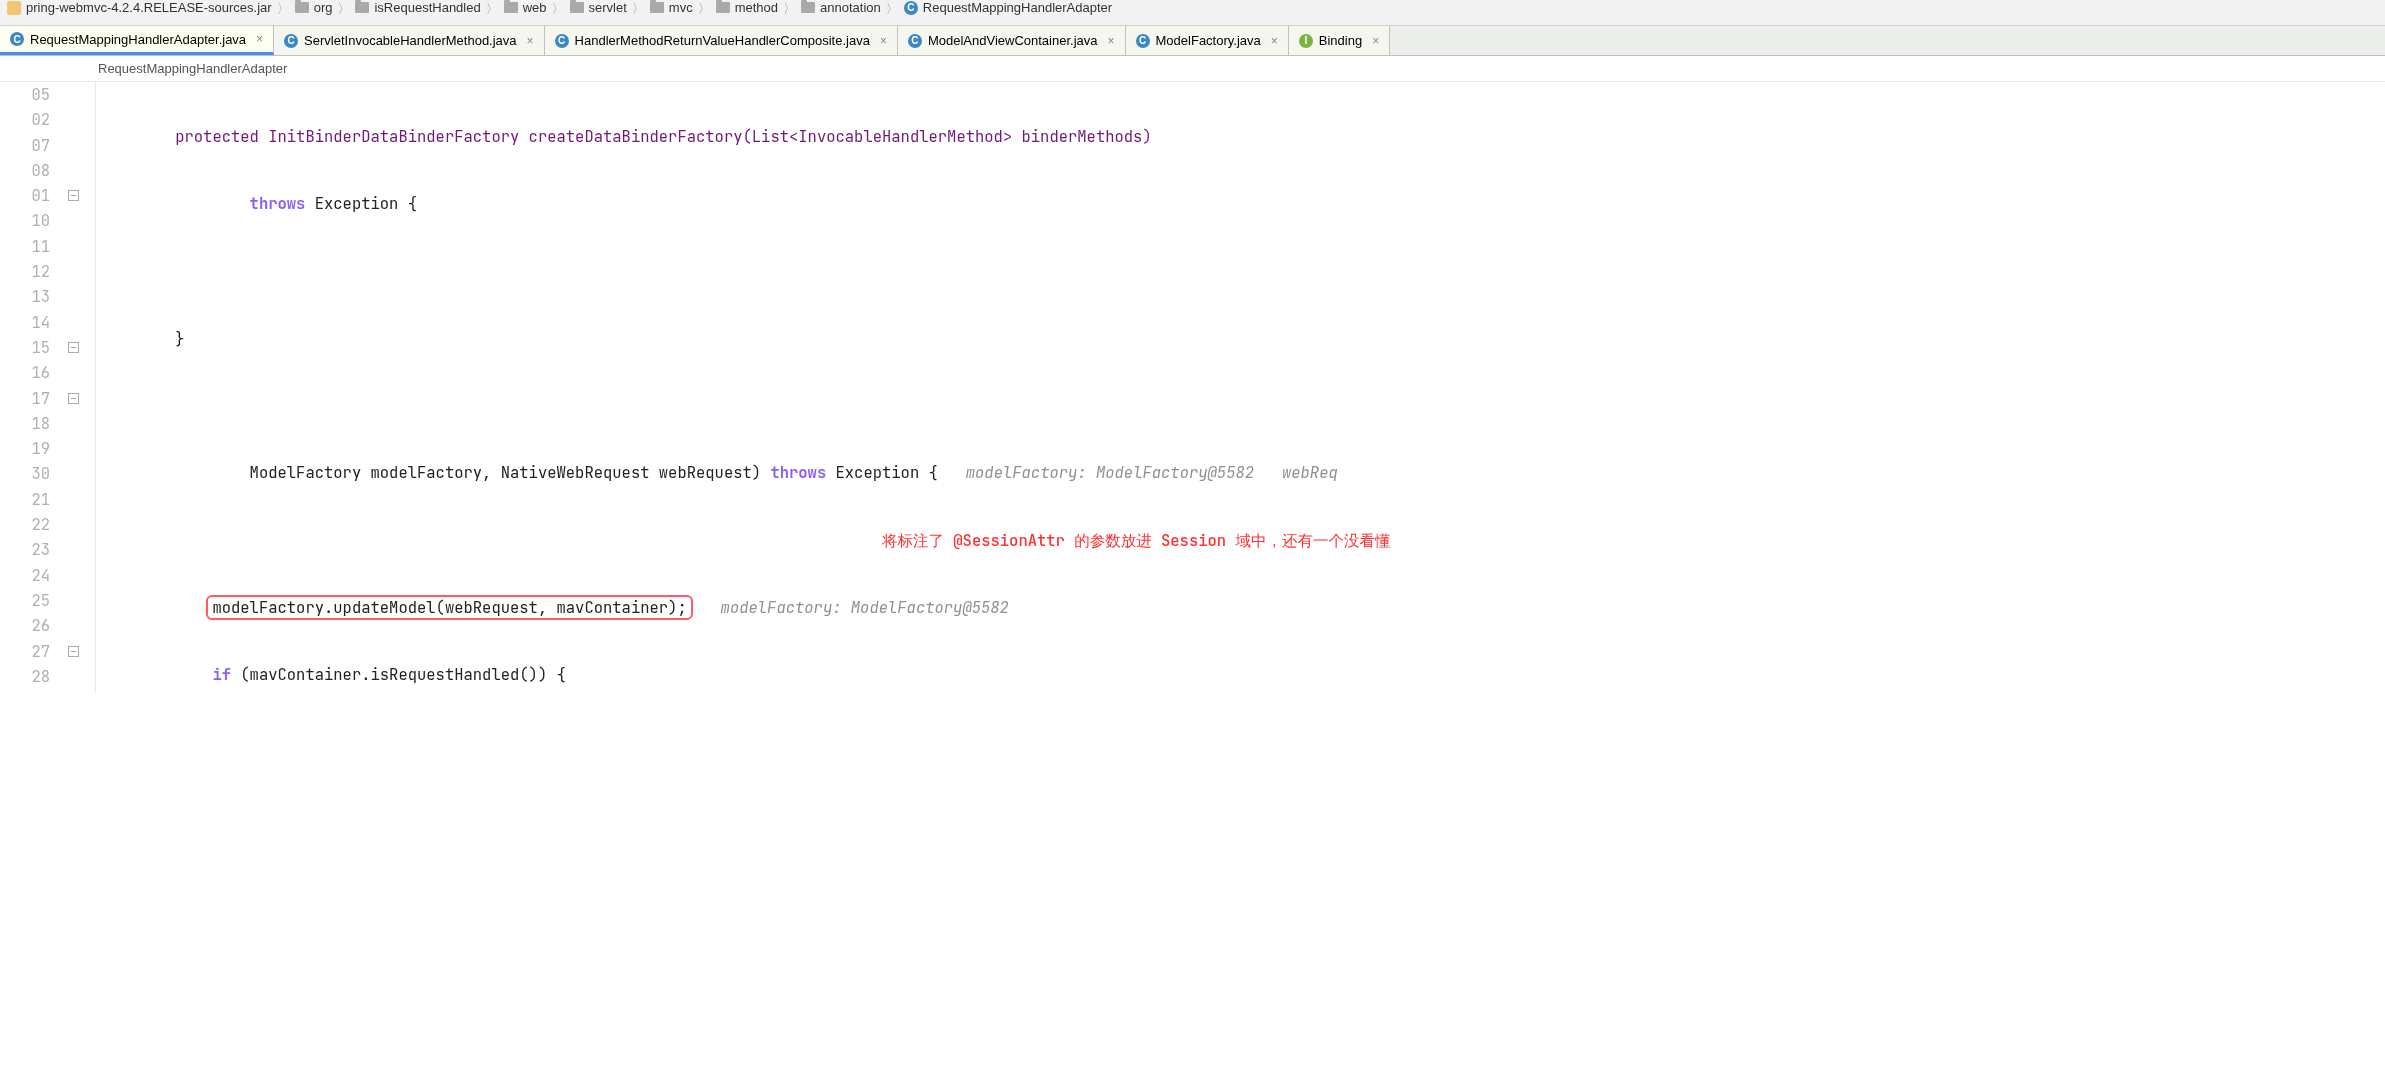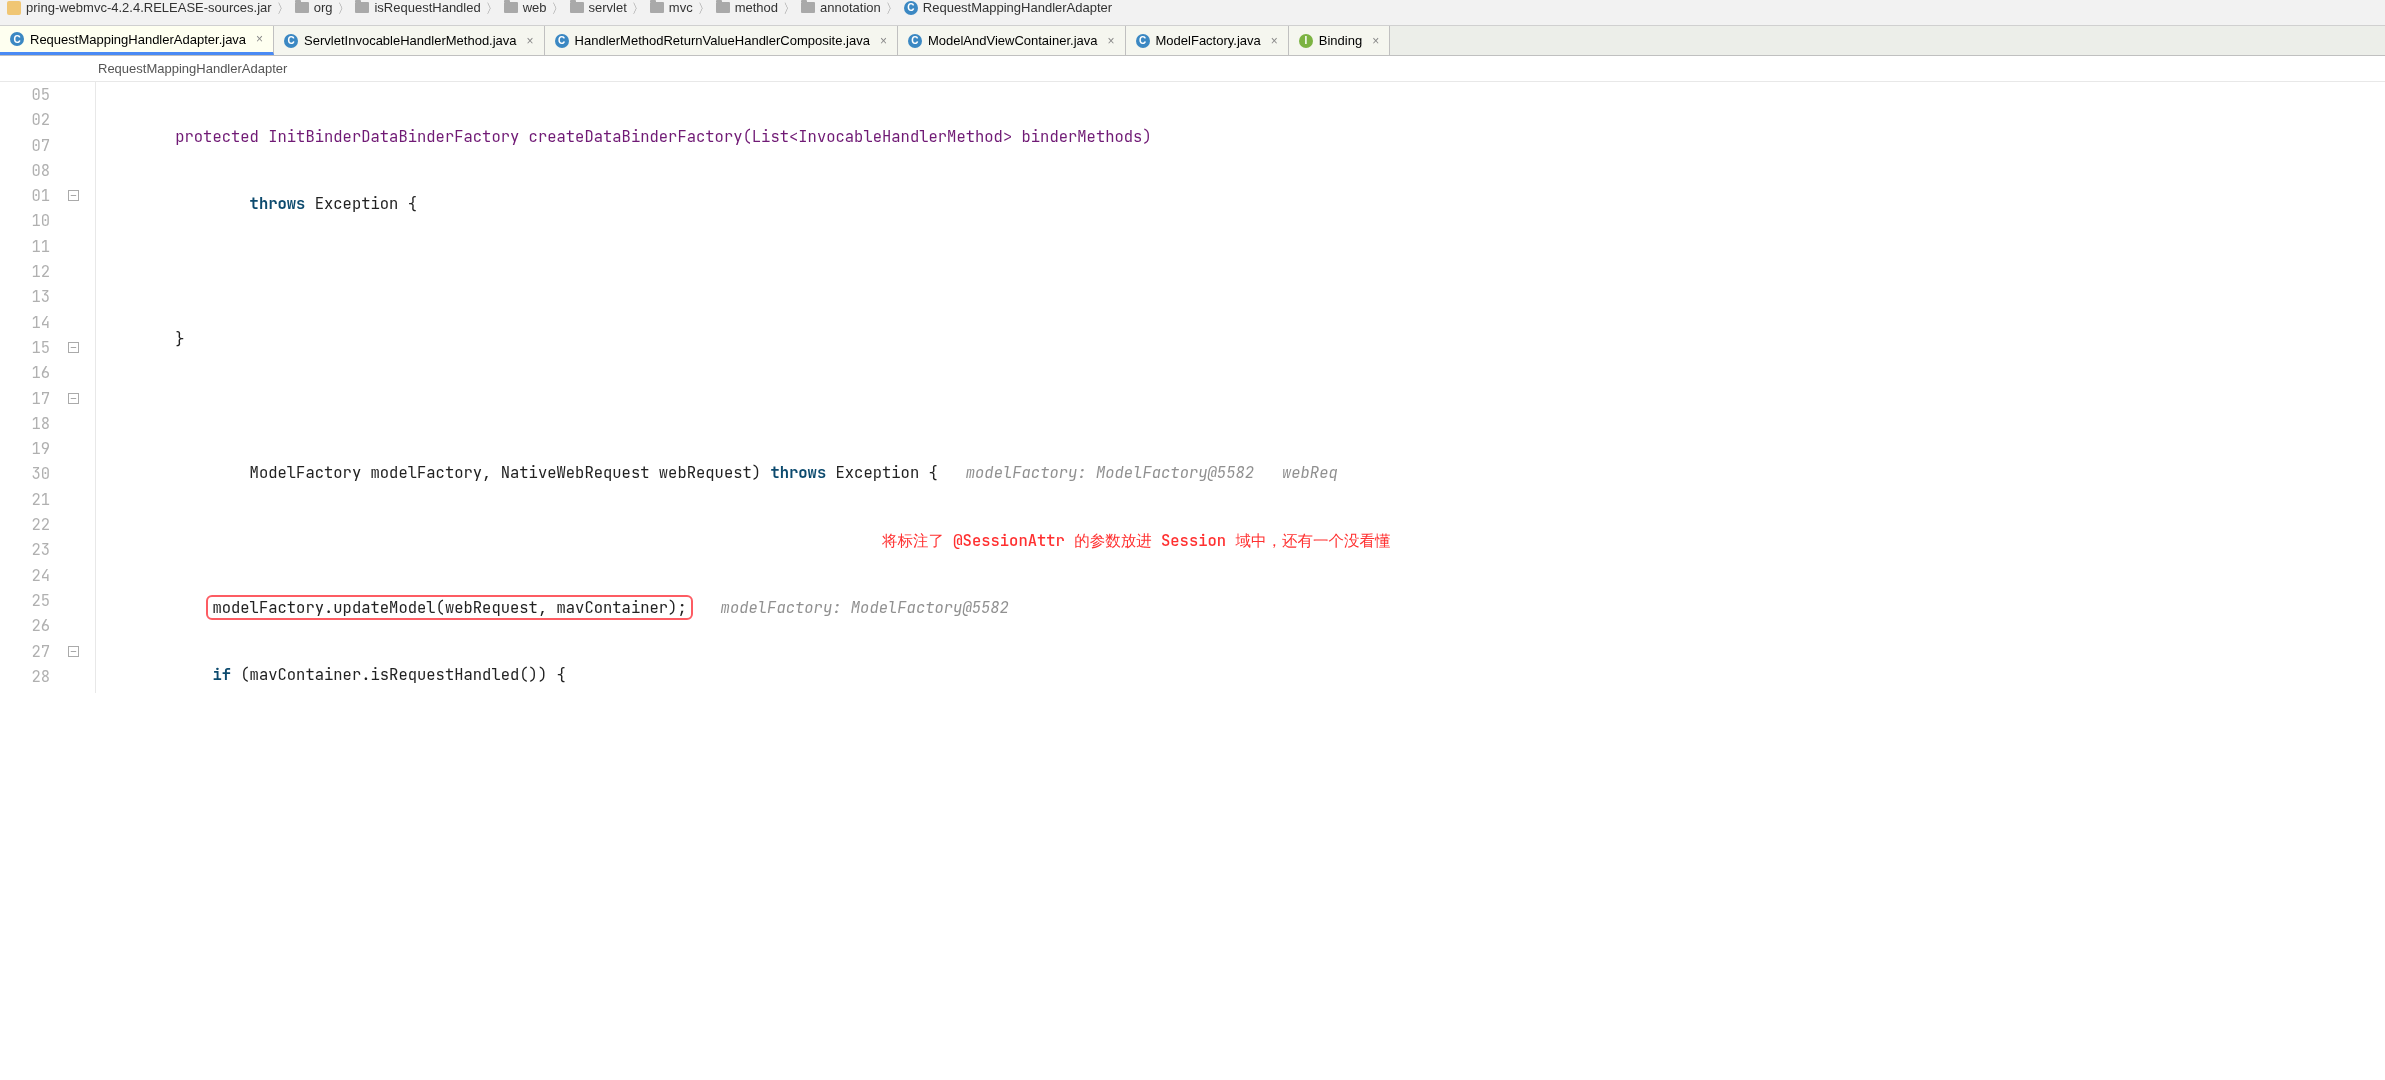--- a/index.html
+++ b/index.html
@@ -18,21 +18,21 @@
 .tab .close-x { color:#888; font-size:12px; margin-left:4px; cursor:pointer;}
 .context-bar { height: 26px; display:flex; align-items:center; padding-left: 98px; font-size:13px; color:#555; background:#fff; border-bottom:1px solid #e8e8e8;}
 .editor { display:flex; height: calc(693px - 82px); font-family: "JetBrains Mono", Menlo, Consolas, monospace; font-size: 15.5px; }
 .gutter { width: 60px; text-align: right; color:#b0b0b0; user-select:none; padding-top:0; background:#fff;}
 .gutter .ln { height: 25.3px; line-height:25.3px; padding-right:10px; position:relative;}
 .gutter .override { position:absolute; right: -22px; top:4px; color:#888; font-size:13px;}
 .fold-col { width: 36px; background:#fff; border-right: 1px solid #e8e8e8; position:relative;}
 .fold-col .mark { position:absolute; left:8px; width:11px; height:11px; border:1px solid #aaa; background:#fff; font-size:9px; line-height:9px; text-align:center; color:#888;}
 .code { flex:1; position:relative; white-space:pre; color:#222; }
 .code .line { height:25.3px; line-height:25.3px; padding-left: 42px; }
-.kw { color:#0c4a6e; font-weight:bold; }
+.kw { color:#8b5cf6; font-weight:bold; }
 .comment-hint { color:#909090; font-style:italic;}
 .red-note { color:#ff3030; font-weight:500;}
 .boxed { border:2px solid #fd5c63; border-radius:6px; padding:0 4px; margin-left:-6px;}
 </style>
 </head>
 <body>
 
 <div class="breadcrumb-bar" id="breadcrumb-bar">
     <span class="crumb">
       <span class="jar-icon"></span>

